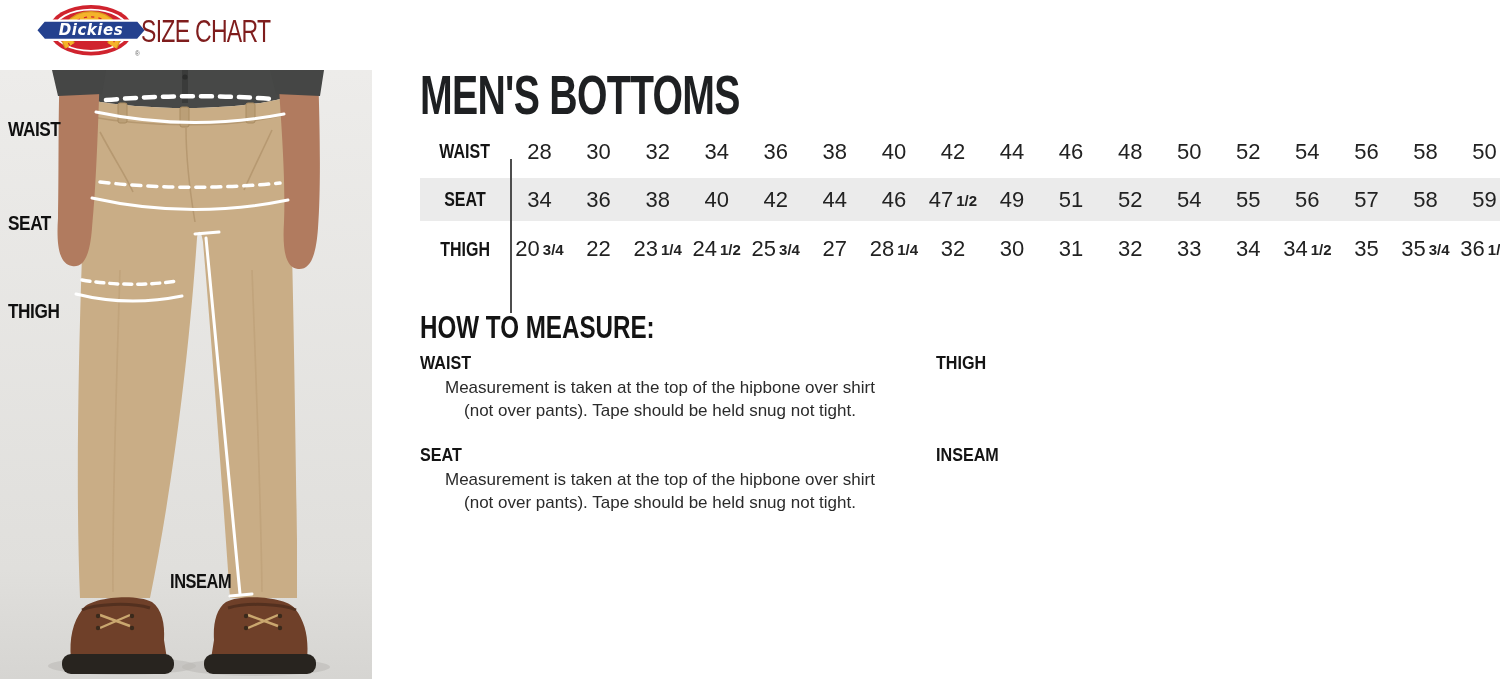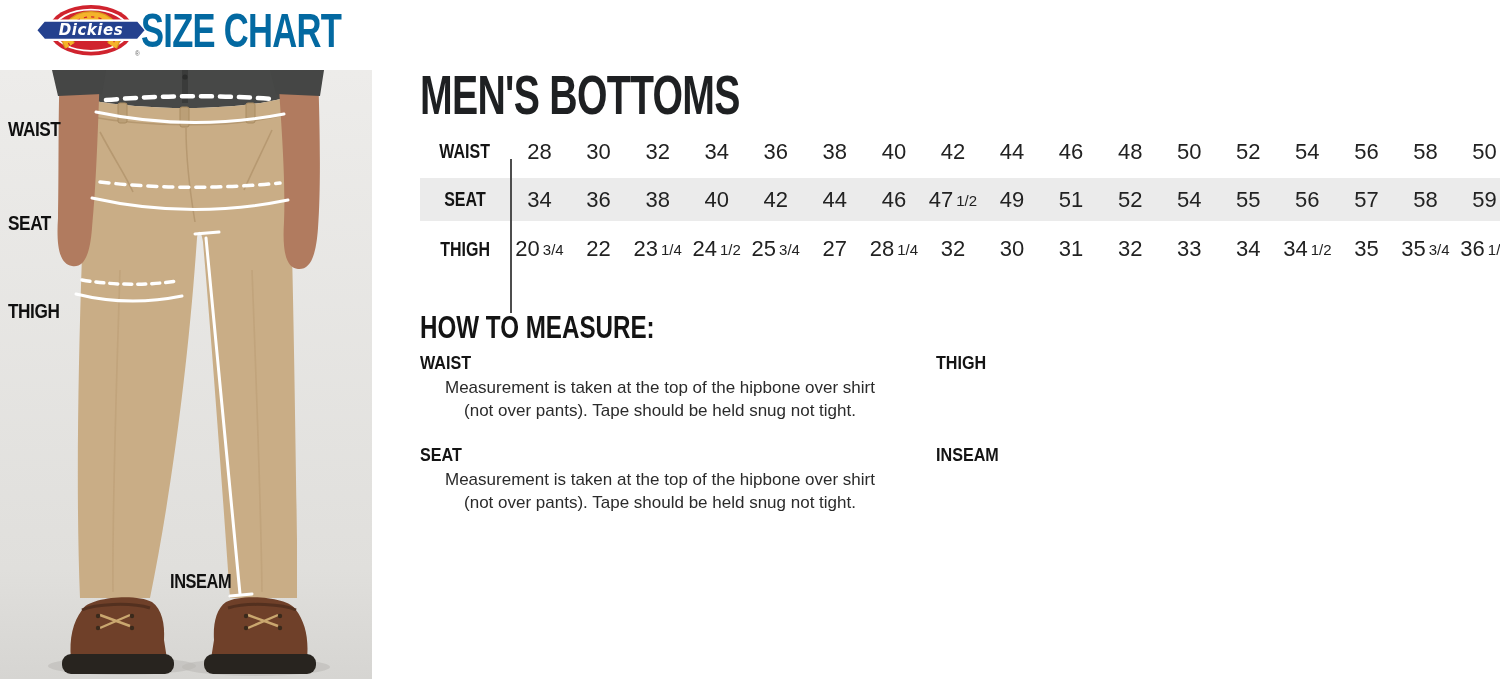--- a/index.html
+++ b/index.html
@@ -5,21 +5,21 @@
   html,body{margin:0;padding:0;}
   body{
     width:1500px;height:679px;position:relative;overflow:hidden;
     background:#ffffff;font-family:"Liberation Sans",sans-serif;color:#1c1c1c;
   }
   .cond{display:inline-block;transform:scaleX(.8);transform-origin:0 60%;white-space:nowrap;}
 
   
   .logo{position:absolute;left:36px;top:3px;width:110px;height:58px;}
   .size-chart-title{
-    position:absolute;left:141px;top:4px;font-size:48px;font-weight:bold;color:#0369a1;
+    position:absolute;left:141px;top:4px;font-size:32px;font-weight:normal;color:#7f1d1d;
     letter-spacing:-1px;line-height:54px;
   }
   .size-chart-title .cond{transform:scaleX(.72);}
 
   
   .photo{position:absolute;left:0;top:70px;width:372px;height:609px;}
   .photo text{font-family:"Liberation Sans",sans-serif;font-weight:bold;fill:#101010;}
 
   
   .content{position:absolute;left:420px;top:64px;width:1094px;}
@@ -31,21 +31,21 @@
   .bar{height:34px;background:#000;color:#fff;display:flex;align-items:center;justify-content:center;
     font-size:21px;font-weight:bold;letter-spacing:.3px;}
   .trow{display:flex;align-items:center;}
   .trow.r0{height:53px;}
   .trow.r1{height:43px;background:#ebebeb;}
   .trow.r2{height:56px;}
   .tlabel{width:90px;flex:none;text-align:center;font-weight:bold;font-size:20px;color:#141414;}
   .tlabel .cond{transform:scaleX(.8);transform-origin:50% 60%;}
   .tcells{flex:1;display:flex;}
   .tcell{flex:1;text-align:center;font-size:22px;color:#222;white-space:nowrap;}
-  .frac{font-size:15px;margin-left:3px;position:relative;top:-1px;}
+  .frac{font-size:15px;margin-left:3px;position:relative;top:-1px;font-weight:bold;}
   .vline{position:absolute;left:90px;top:34px;width:2px;height:154px;background:#4d4d4d;}
 
   .howto-title{margin:36px 0 10px 0;font-size:31px;font-weight:bold;color:#141414;line-height:30px;}
   .howto-title .cond{transform:scaleX(.78);}
   .howto-grid{display:grid;grid-template-columns:516px 1fr;grid-row-gap:23px;}
   .mblock h3{margin:0 0 4px 0;font-size:19px;font-weight:bold;color:#141414;line-height:19px;}
   .mblock h3 .cond{transform:scaleX(.85);}
   .mblock p{margin:0;font-size:17px;line-height:23px;color:#2b2b2b;white-space:pre-line;max-width:480px;text-align:center;}
   .mblock.mb3 p{padding-left:6px;}
 </style>

